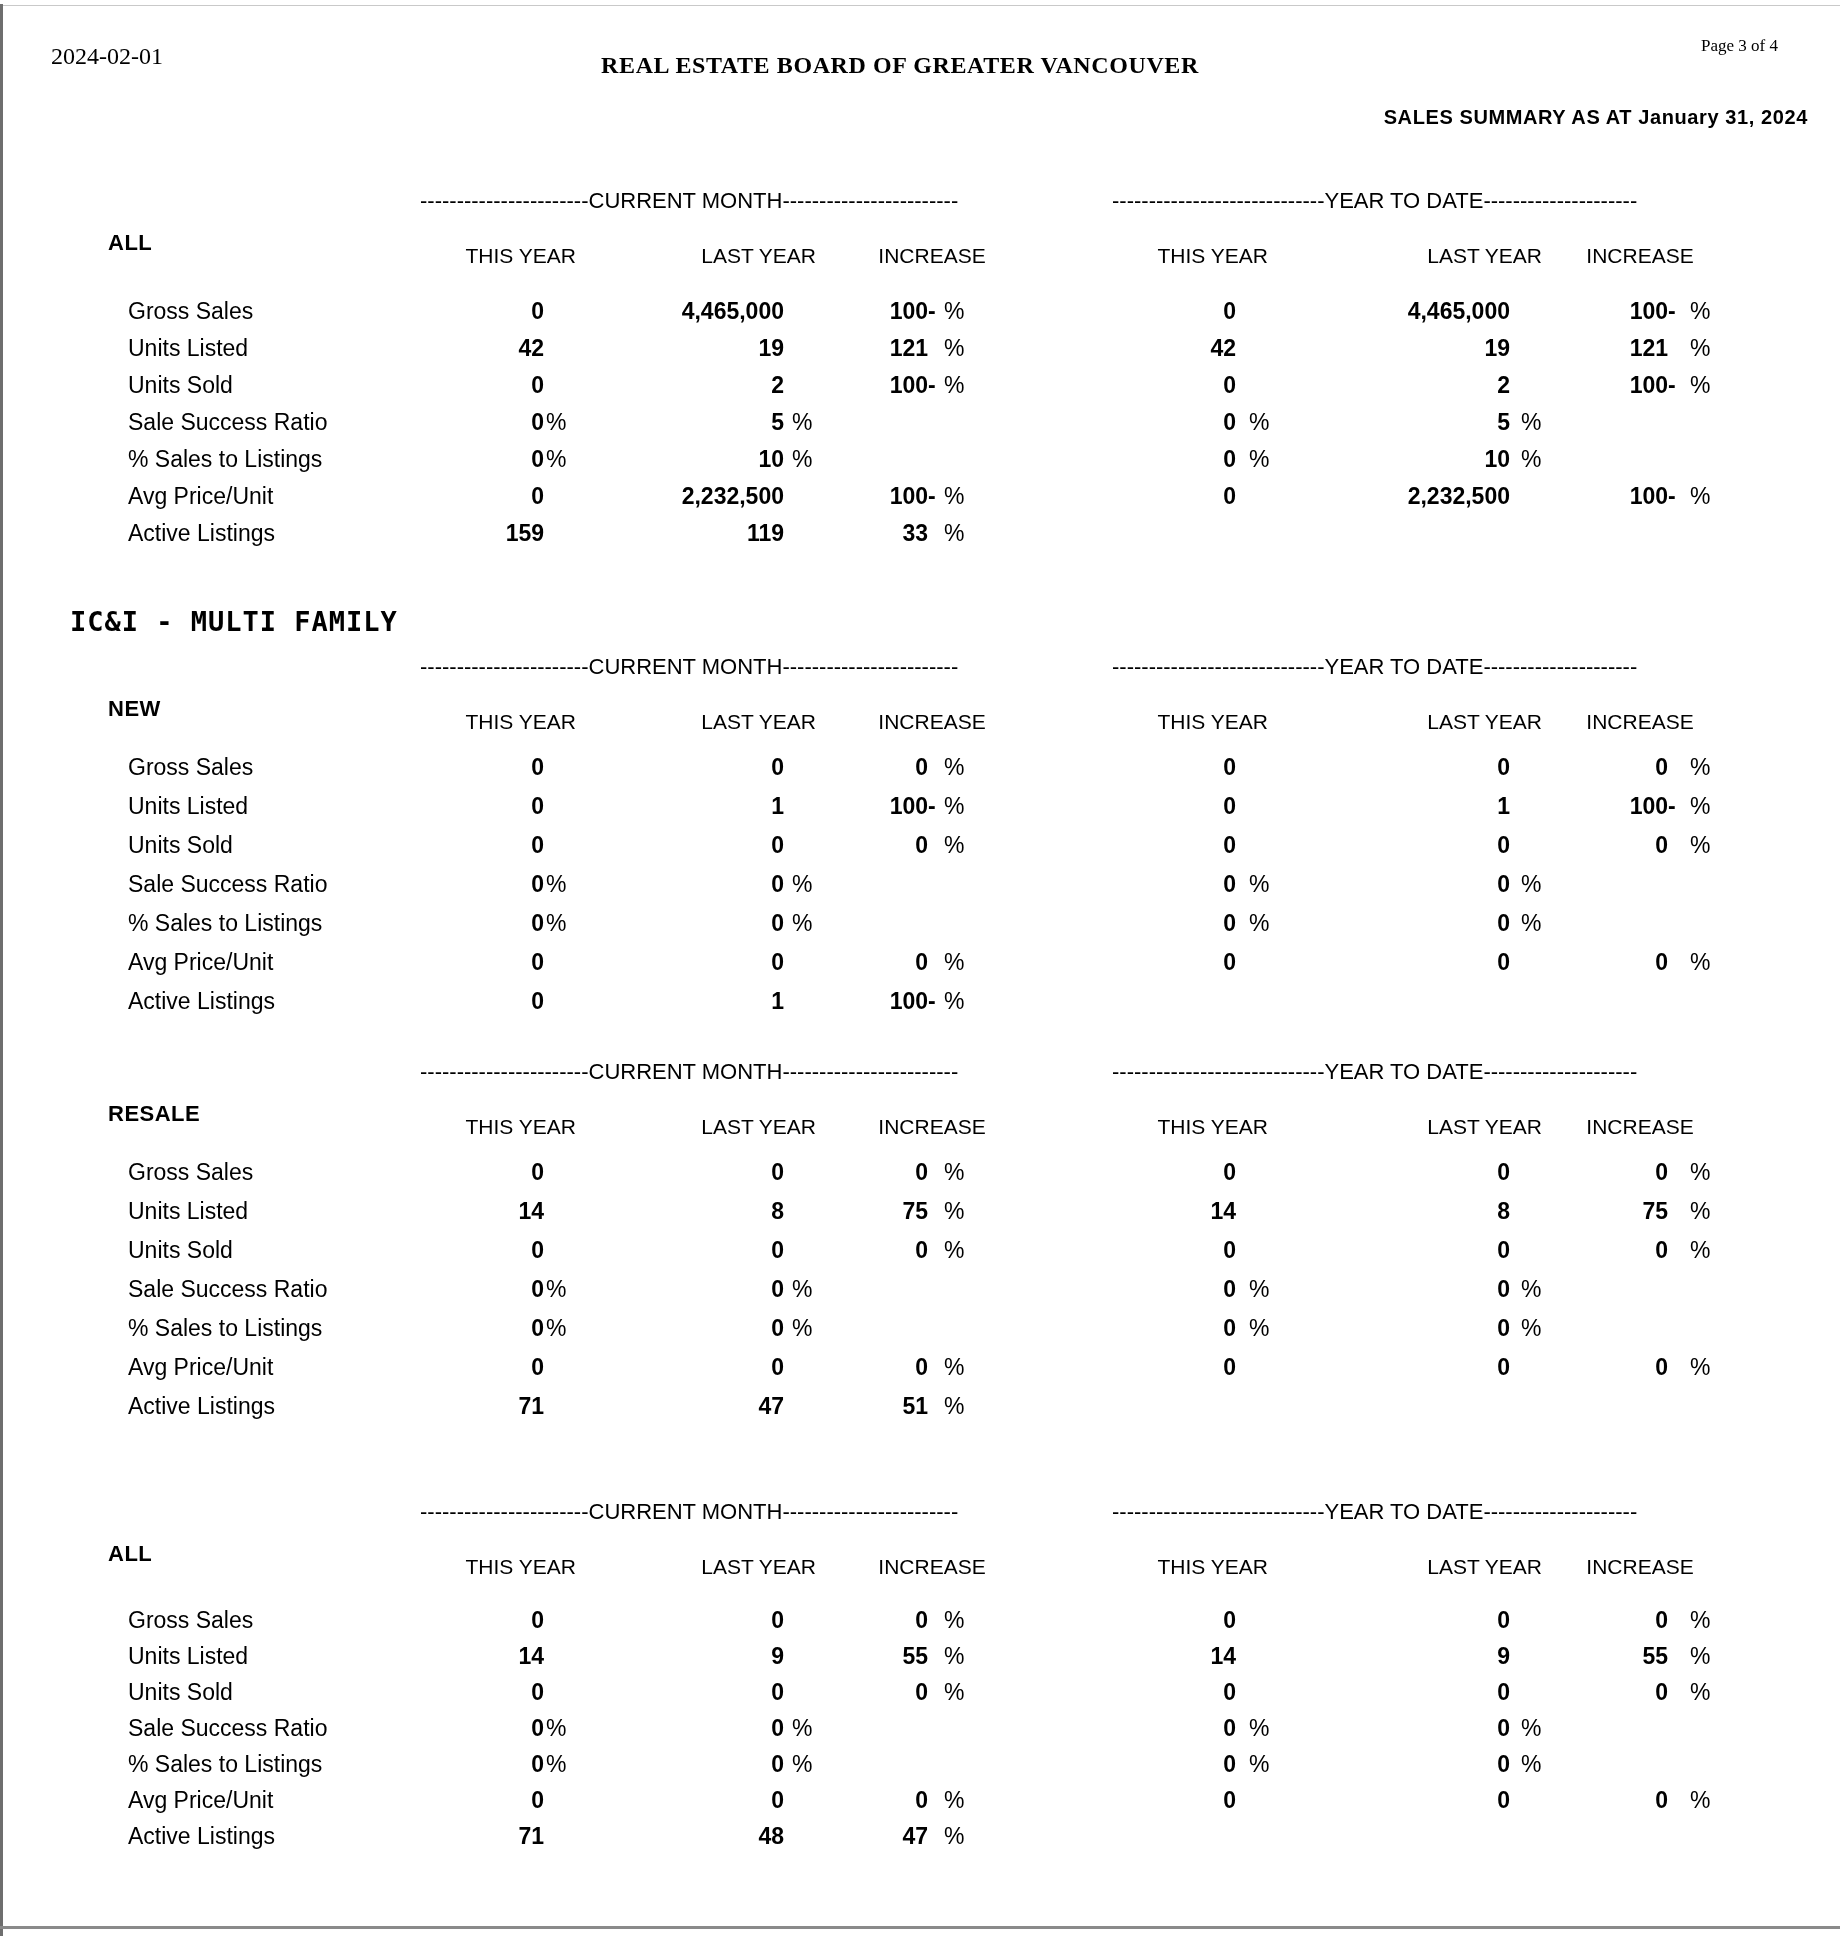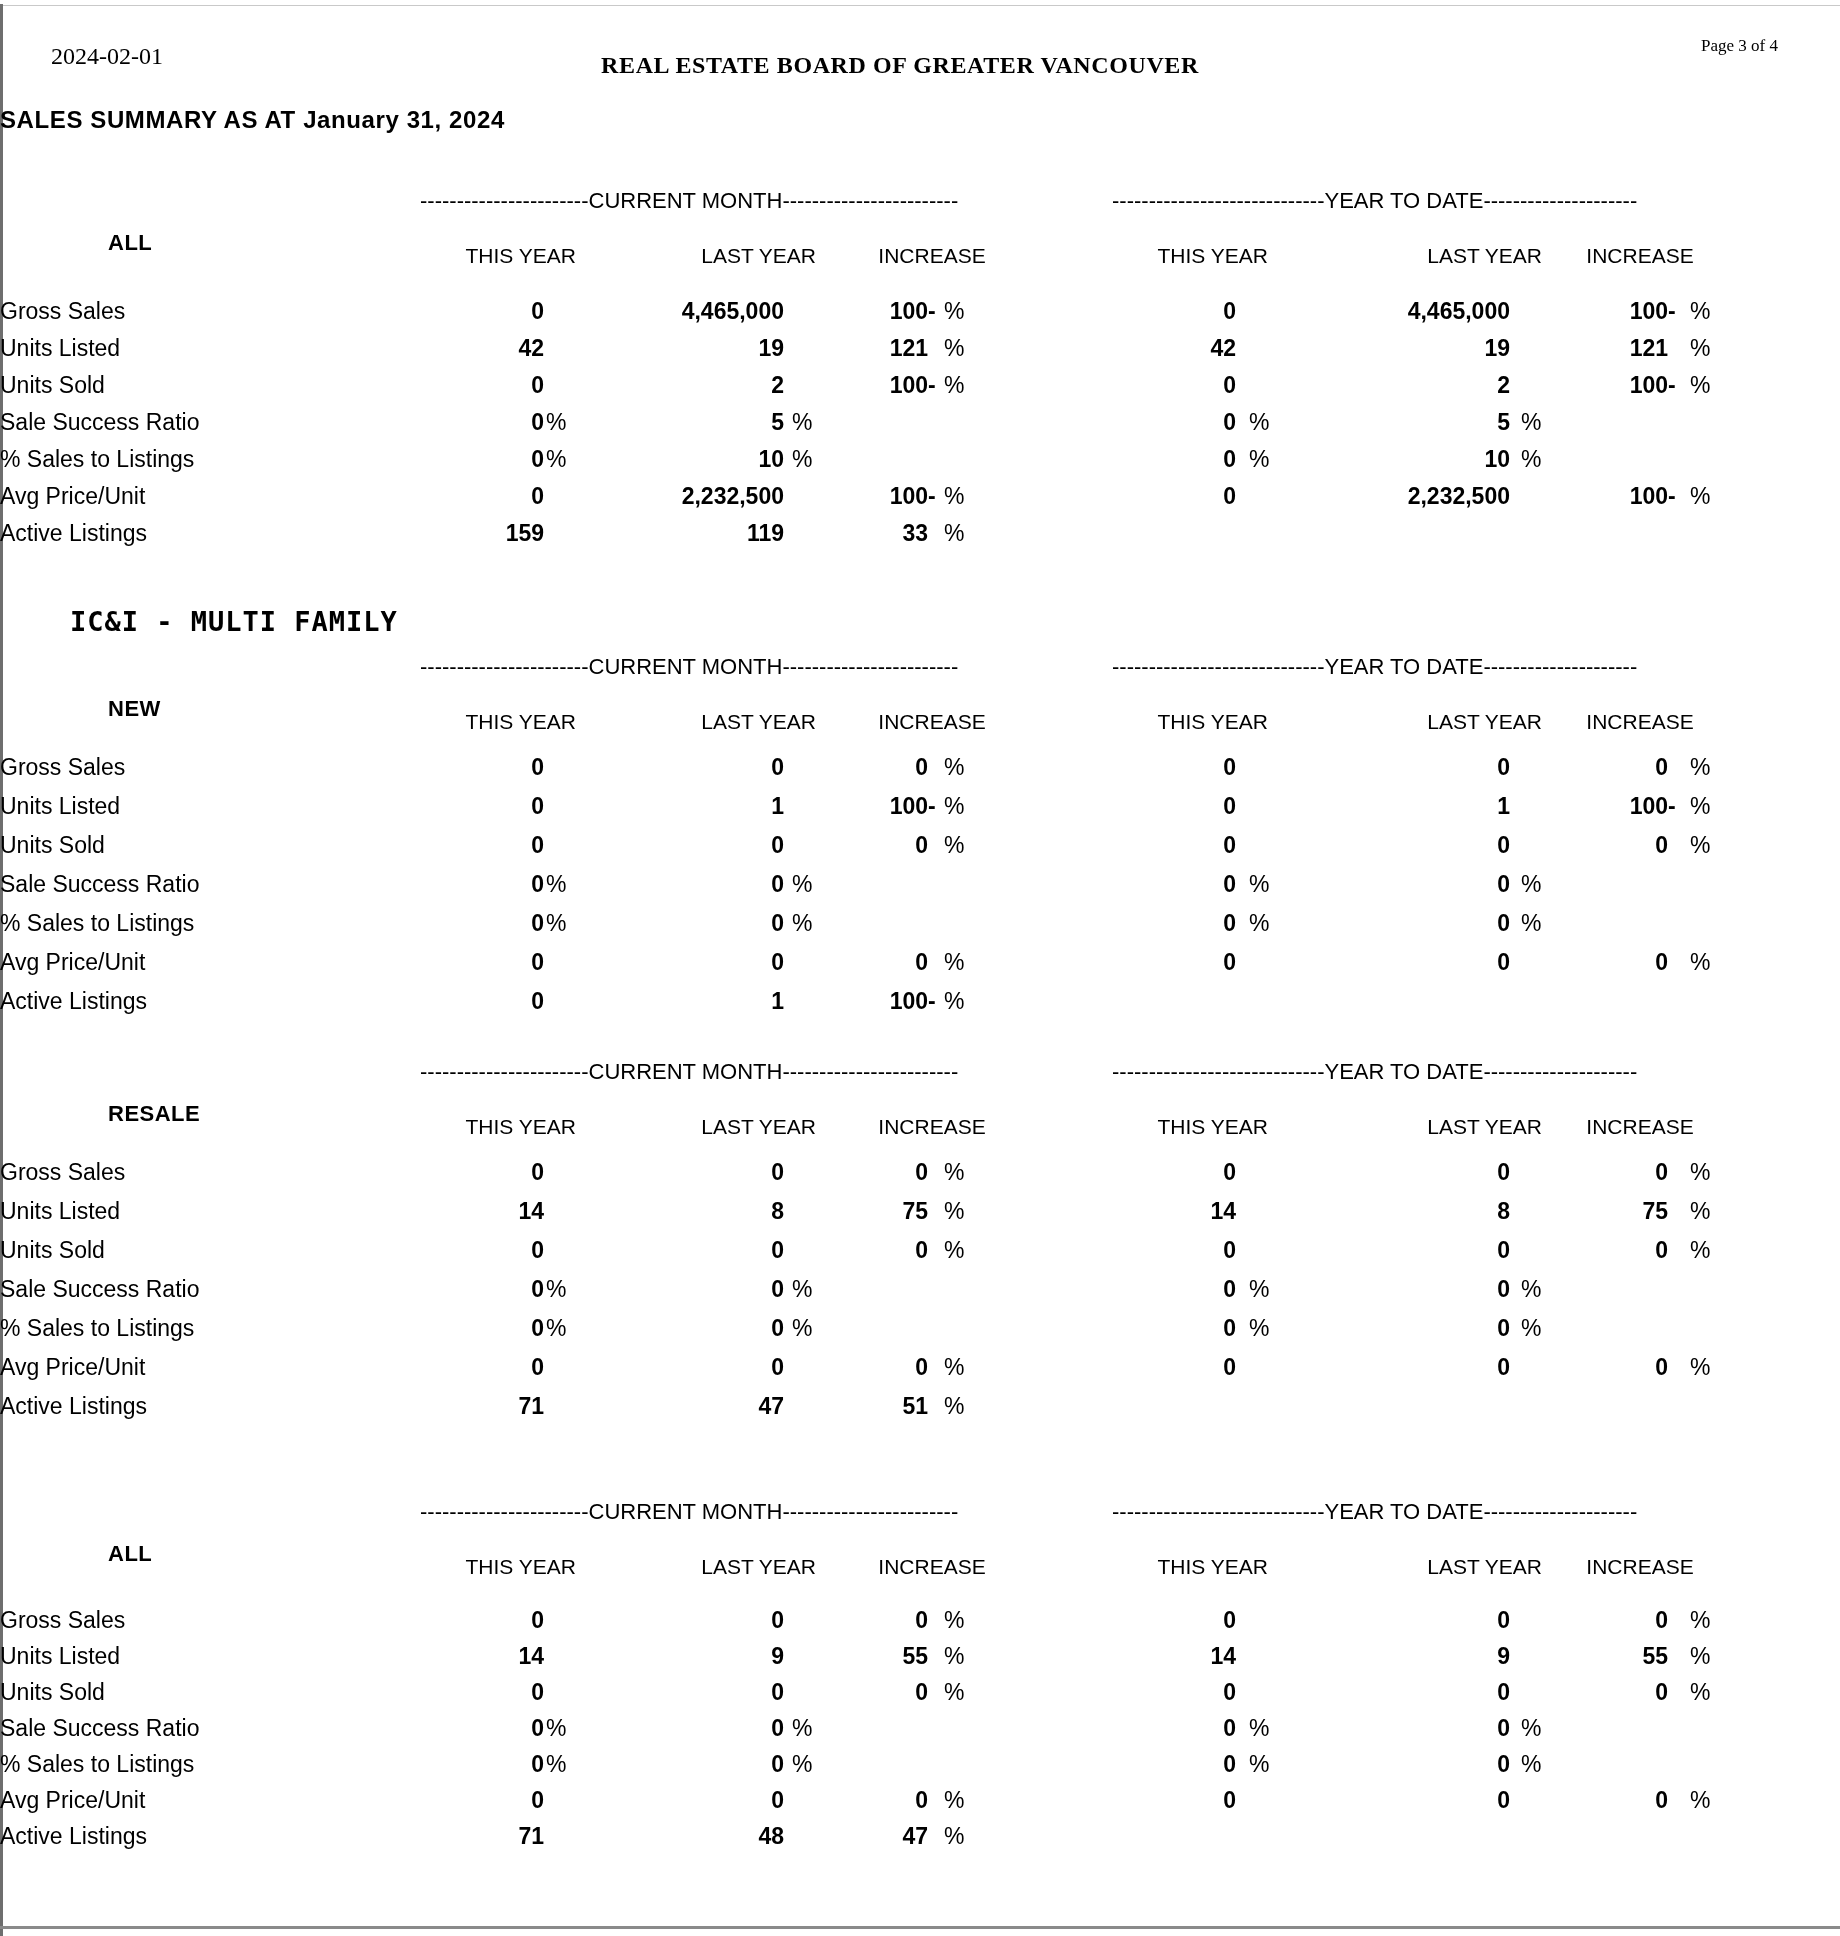--- a/index.html
+++ b/index.html
@@ -10,22 +10,22 @@
   
   .border-left   { position: absolute; left: 0; top: 4px; width: 3px; height: 1932px; background: #6e6e6e; }
   .border-bottom { position: absolute; left: 0; top: 1926px; width: 1840px; height: 3px; background: #8a8a8a; }
   .border-top    { position: absolute; left: 0; top: 5px; width: 1840px; height: 1px; background: #c9c9c9; }
 
   
   .doc-date { position: absolute; left: 51px; top: 36px; font-family: "Liberation Serif", serif; font-size: 24px; margin-top: 7px; }
   .doc-page { position: absolute; right: 62px; top: 36px; font-family: "Liberation Serif", serif; font-size: 17px; }
   .doc-title { position: absolute; left: 0; top: 52px; width: 1800px; text-align: center;
                font-size: 24px; font-weight: bold; letter-spacing: 0.6px; font-family: Liberation Serif, serif; }
-  .doc-subtitle { position: absolute; left: 0; top: 106px; width: 1800px; text-align: left;
-                  font-size: 24px; font-weight: bold; letter-spacing: 0.6px; }
+  .doc-subtitle { position: absolute; left: 0; top: 106px; width: 1800px; text-align: right;
+                  font-size: 20px; font-weight: bold; letter-spacing: 0.6px; padding-left: 8px; }
 
   .category-title { position: absolute; left: 70px; top: 606px;
                     font-family: "DejaVu Sans Mono", monospace; font-size: 27px; font-weight: bold;
                     letter-spacing: 1px; }
 
   
   .section { position: absolute; left: 0; width: 1840px; }
   #s1 { top: 186px; }
   #s2 { top: 652px; }
   #s3 { top: 1057px; }
@@ -48,21 +48,21 @@
   .h-ytd-ly  { grid-column: 12; text-align: right; }
   .h-ytd-inc { grid-column: 14 / 17; text-align: center; padding-right: 60px; }
 
   .rows { }
   #s1 .rows { margin-top: 23px; } #s1 .row { height: 37px; }
   #s2 .rows { margin-top: 12px; } #s2 .row { height: 39px; }
   #s3 .rows { margin-top: 12px; } #s3 .row { height: 39px; }
   #s4 .rows { margin-top: 21px; } #s4 .row { height: 36px; }
   .row { align-items: center; font-size: 23px; }
   .c { white-space: nowrap; overflow: visible; }
-  .lab { }
+  .lab { padding-left: 128px; }
   .v { font-weight: bold; text-align: right; }
   .m { text-align: left; }          
   .p { font-weight: normal; text-align: left; }
   .p-tight { padding-left: 2px; }   
   .p8  { padding-left: 8px; }       
   .p2  { padding-left: 2px; }       
   .p13 { padding-left: 13px; }      
   .p11 { padding-left: 11px; }      
   .p8b { padding-left: 8px; }       
 </style>

